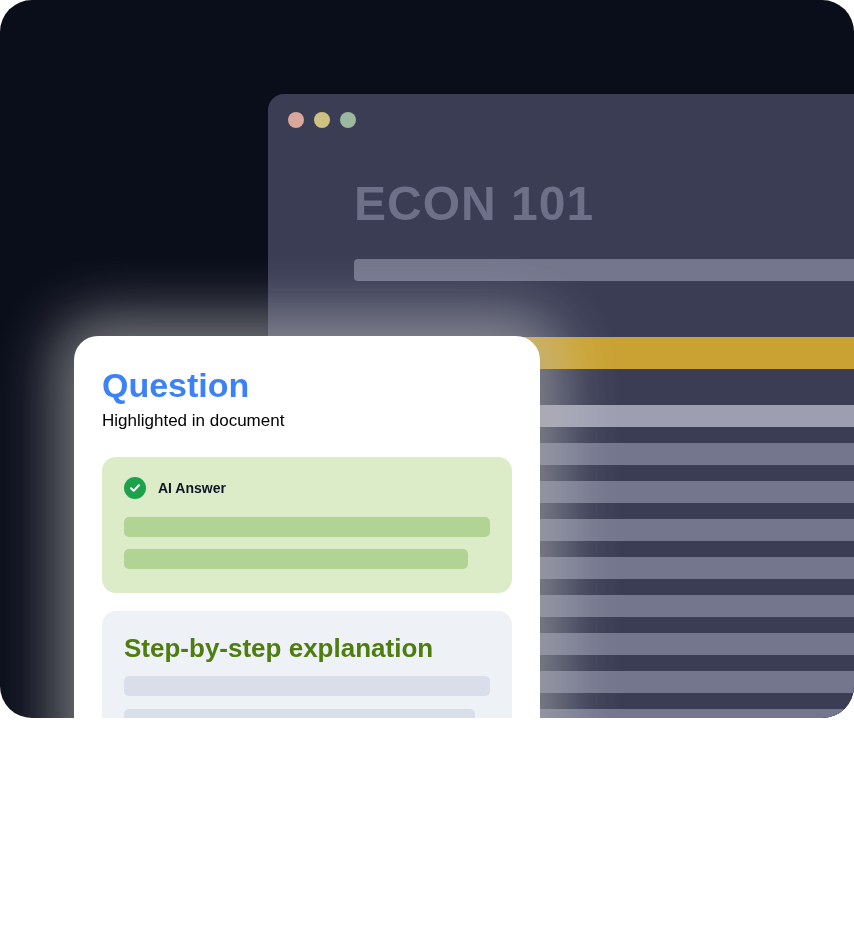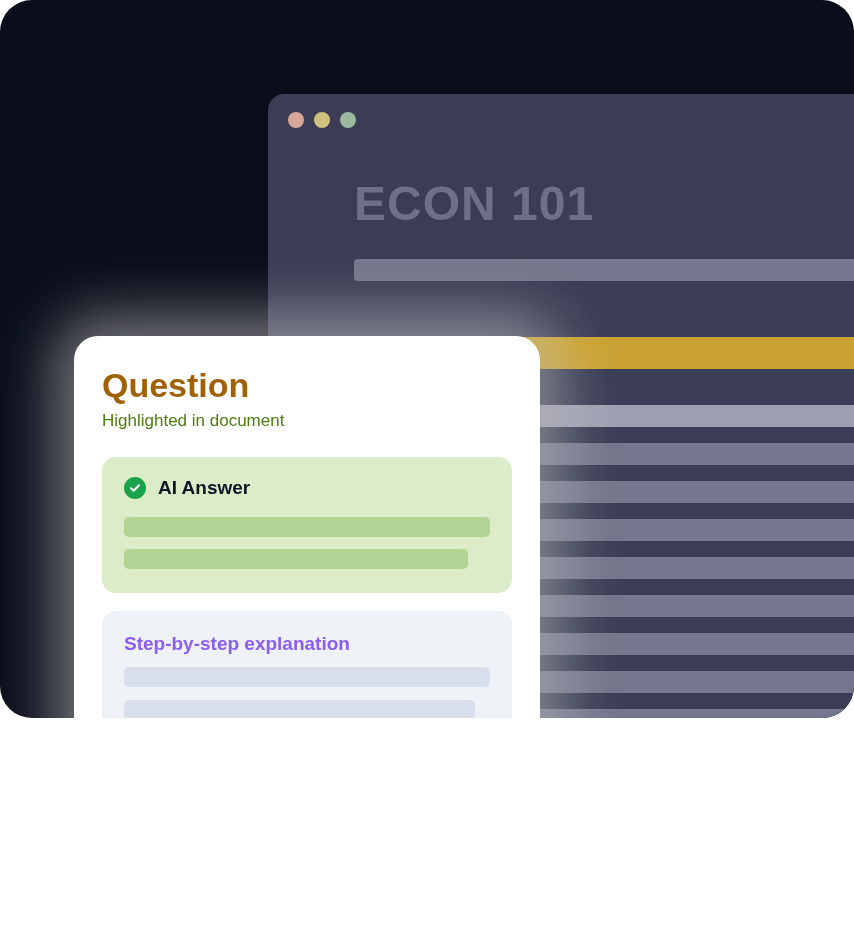--- a/index.html
+++ b/index.html
@@ -121,27 +121,27 @@
       width: 466px;
       background: #ffffff;
       border-radius: 24px;
       padding: 30px 28px 28px 28px;
       box-shadow: 0 0 60px 20px rgba(255,255,255,0.45), 0 10px 50px rgba(0,0,0,0.4);
     }
     
     .popup-title {
       font-size: 34px;
       font-weight: 700;
-      color: #a16207;
+      color: #3b82f6;
       margin-bottom: 6px;
     }
     
     .popup-subtitle {
       font-size: 17px;
-      color: #4d7c0f;
+      color: #000000;
       margin-bottom: 26px;
     }
     
     .answer-box {
       background: #dcecc8;
       border-radius: 14px;
       padding: 20px 22px 24px 22px;
       margin-bottom: 18px;
     }
     
@@ -161,21 +161,21 @@
       align-items: center;
       justify-content: center;
     }
     
     .check-icon svg {
       width: 12px;
       height: 12px;
     }
     
     .answer-label {
-      font-size: 19px;
+      font-size: 14px;
       font-weight: 600;
       color: #0d1625;
     }
     
     .answer-line {
       height: 20px;
       background: #b1d393;
       border-radius: 5px;
       margin-bottom: 12px;
     }
@@ -183,23 +183,23 @@
     .answer-line:last-child { margin-bottom: 0; }
     .answer-line.short { width: 94%; }
     
     .explain-box {
       background: #eef1f6;
       border-radius: 14px;
       padding: 22px 22px 24px 22px;
     }
     
     .explain-label {
-      font-size: 19px;
+      font-size: 26px;
       font-weight: 600;
-      color: #8b5cf6;
+      color: #4d7c0f;
       margin-bottom: 12px;
     }
     
     .explain-line {
       height: 20px;
       background: #d8dfea;
       border-radius: 5px;
       margin-bottom: 13px;
     }
     

